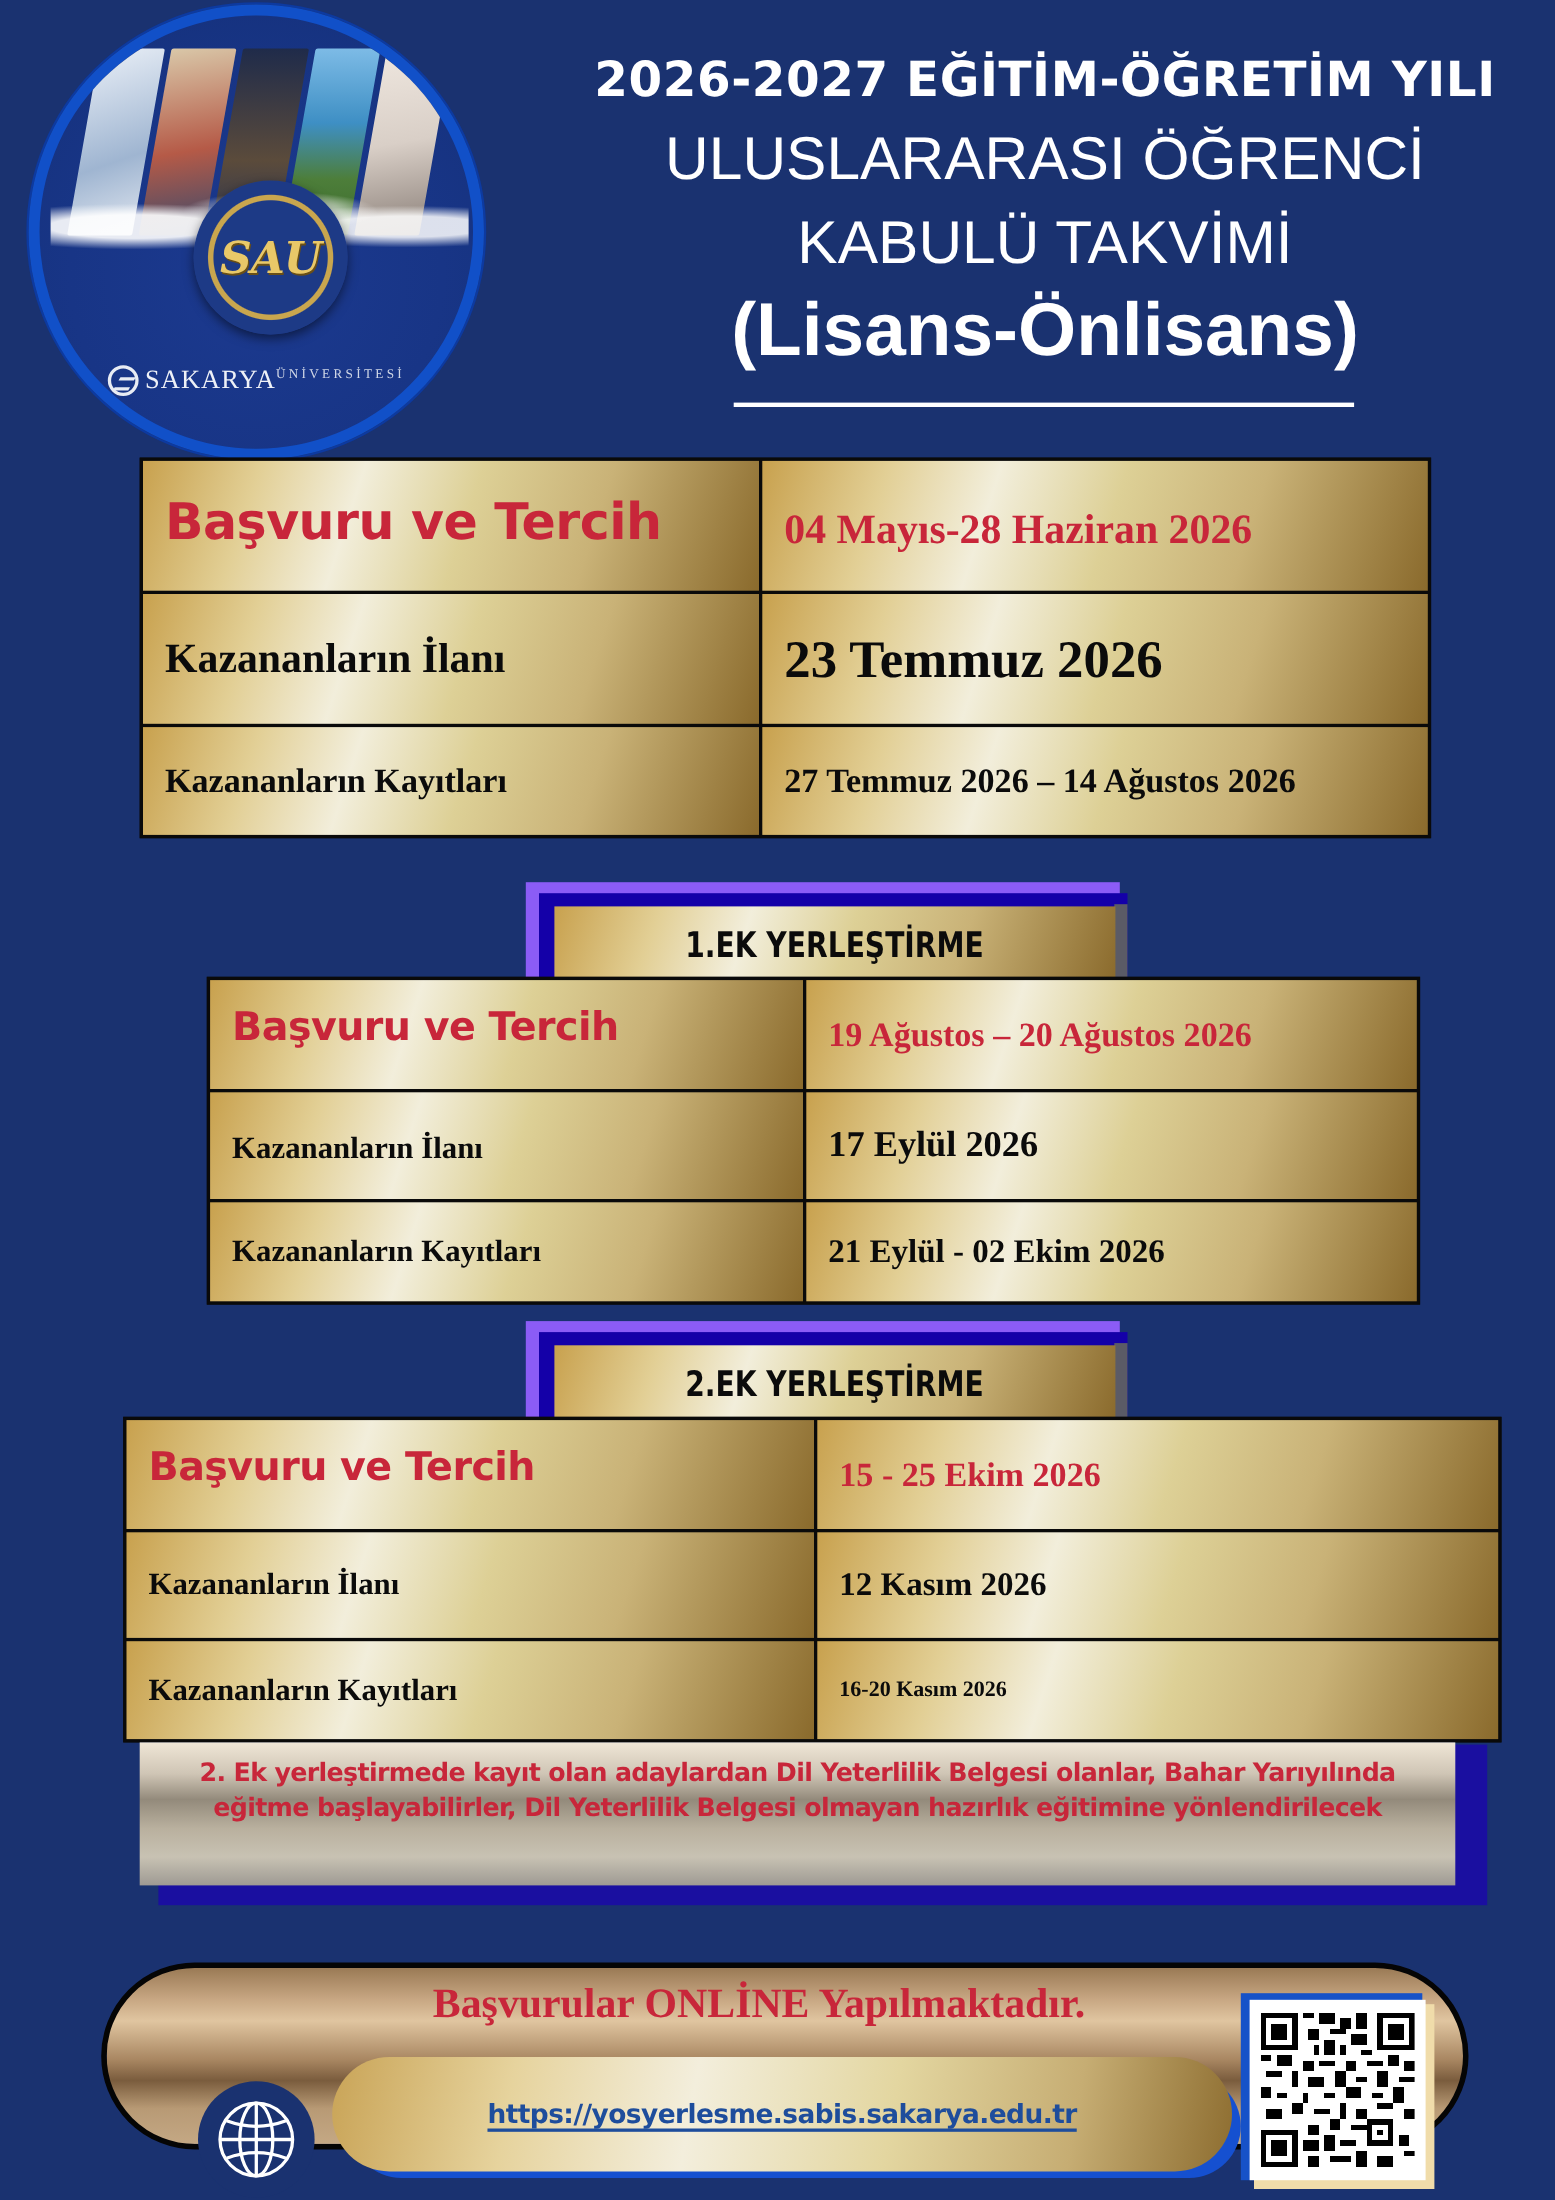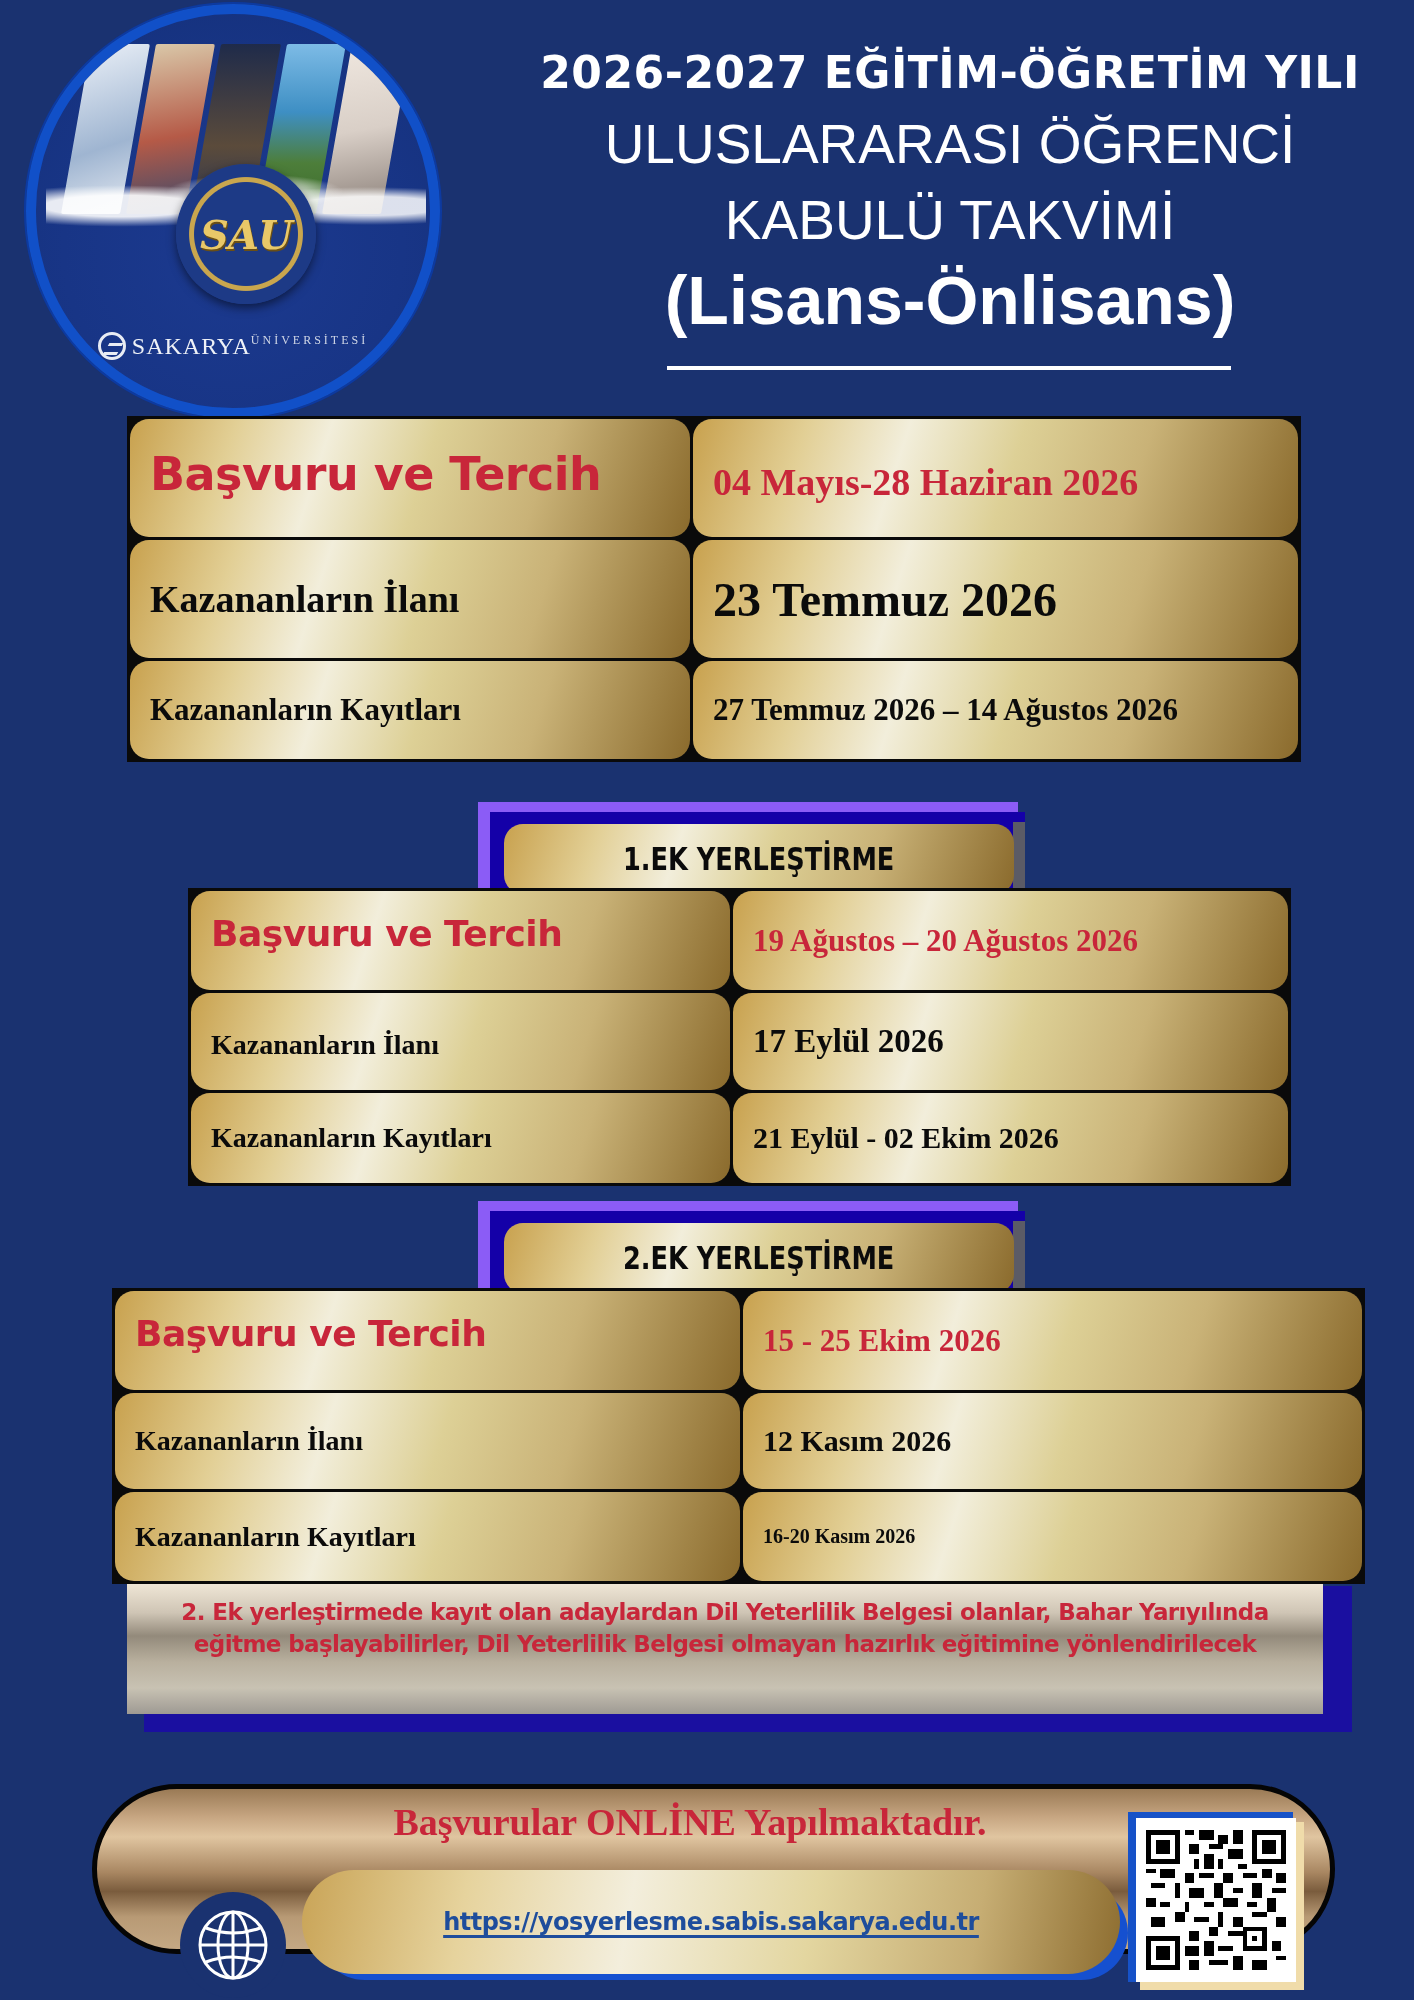--- a/index.html
+++ b/index.html
@@ -76,21 +76,20 @@
   .title-l2 { font-family: "Liberation Sans", sans-serif; font-size: 55px; line-height: 76px; }
   .title-l3 { font-family: "Liberation Sans", sans-serif; font-size: 55px; line-height: 76px; }
   .title-l4 { font-family: "Liberation Sans", sans-serif; font-weight: bold; font-size: 68px; line-height: 84px; }
   .title-underline {
     position: absolute; left: 667px; top: 366px; width: 564px; height: 4px; background: #ffffff;
   }
 
   
   .gold {
     background: linear-gradient(108deg, #c8a14e 0%, #e2cf95 18%, #f2eedb 34%, #ddd096 52%, #c9b277 72%, #8a6a2c 100%);
-    border-radius: 19px;
   }
   .tbl {
     position: absolute; border: 3px solid #0a0a0a; background: #0a0a0a;
     display: grid; gap: 3px;
   }
   .tbl .cell {
     display: flex; align-items: center; padding-left: 20px;
     font-family: Liberation Serif, serif; font-weight: bold; color: #0b0b0b;
   }
   .red { color: #c8263a !important; }

